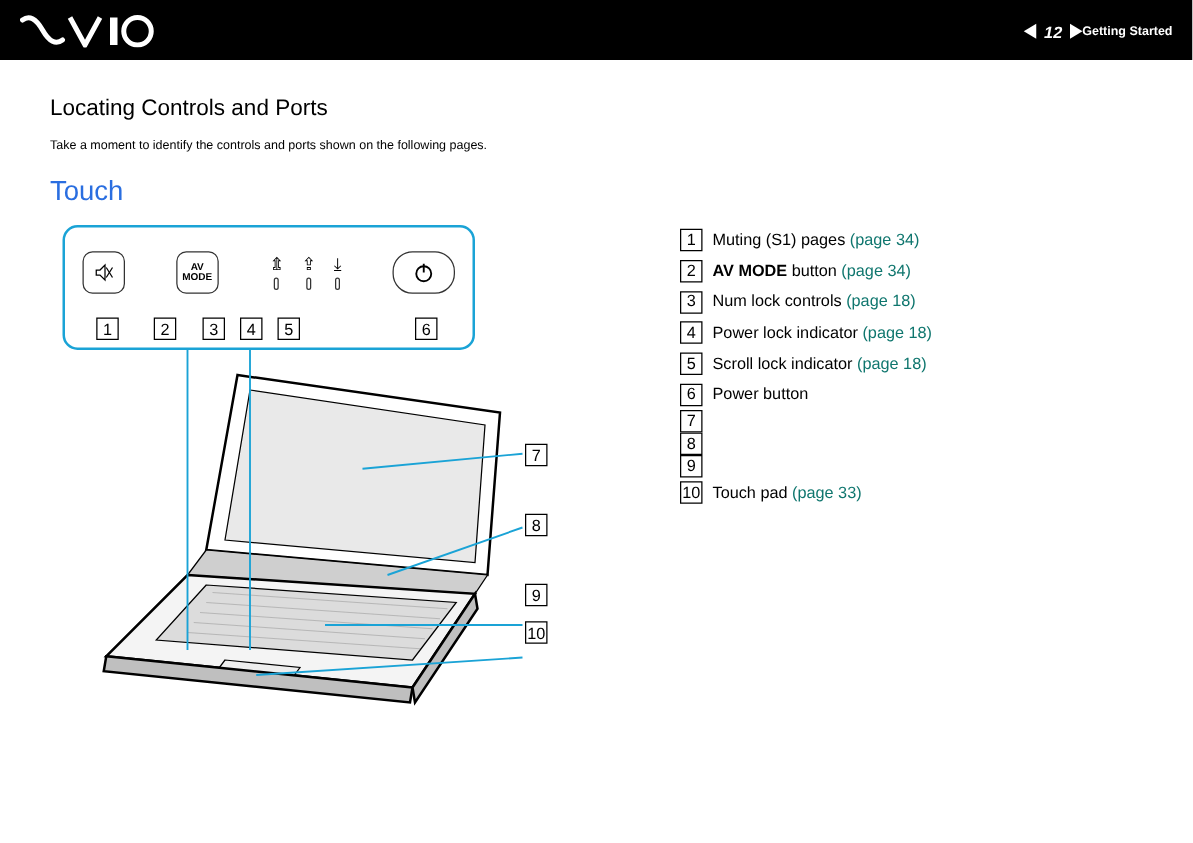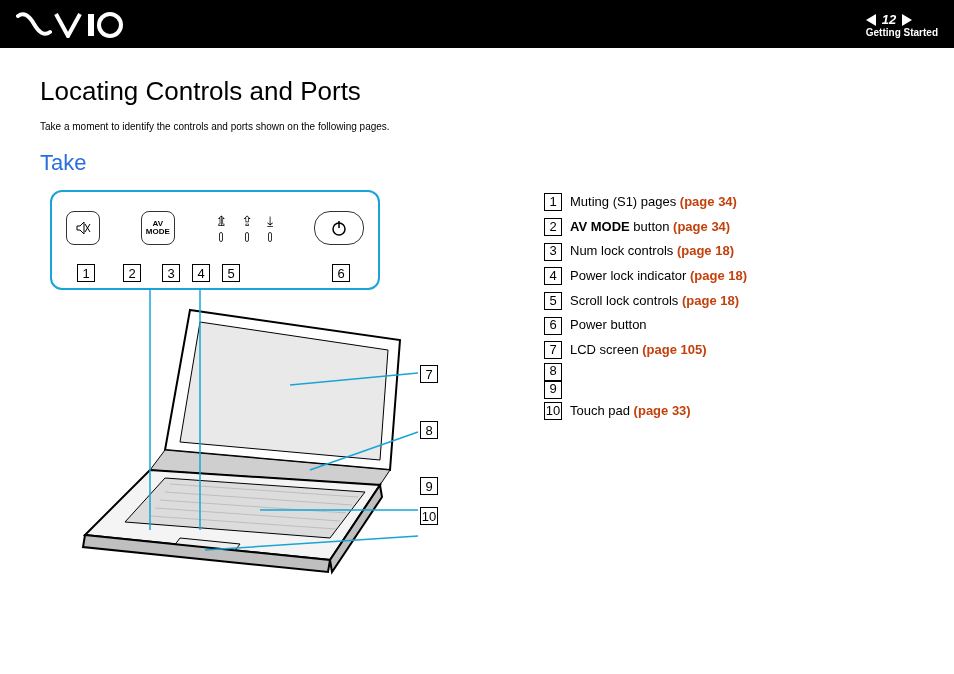--- a/index.html
+++ b/index.html
@@ -15,22 +15,22 @@
     color: #fff;
     display: flex;
     justify-content: space-between;
     align-items: center;
     padding: 8px 16px 6px 16px;
     height: 48px;
   }
   .logo svg { display: block; }
   .header-right {
     display: flex;
-    flex-direction: column;
-    align-items: flex-start;
+    flex-direction: row;
+    align-items: center;
     font-size: 13px;
   }
   .page-nav {
     display: flex;
     align-items: center;
     gap: 6px;
     font-style: italic;
     font-weight: bold;
   }
   .page-nav .arrow {
@@ -38,21 +38,21 @@
     border-top: 6px solid transparent;
     border-bottom: 6px solid transparent;
   }
   .page-nav .arrow.left { border-right: 10px solid #fff; }
   .page-nav .arrow.right { border-left: 10px solid #fff; }
   .section-name { font-weight: bold; font-size: 10px; }
   .content {
     padding: 28px 40px 0 40px;
   }
   h1 {
-    font-size: 26px;
+    font-size: 18px;
     font-weight: normal;
     margin-bottom: 14px;
   }
   .intro {
     font-size: 10px;
     margin-bottom: 18px;
   }
   h2 {
     color: #2a6ee0;
     font-size: 22px;
@@ -154,21 +154,21 @@
     font-size: 13px;
     line-height: 1.9;
     margin-left: 40px;
   }
   .legend-row {
     display: flex;
     align-items: center;
     gap: 8px;
   }
   .legend-row .num-badge { flex: 0 0 18px; }
-  .page-link { color: #c2410c; font-weight: bold; }
+  .page-link { color: #0f766e; }
   .bold { font-weight: bold; }
   .leader {
     position:absolute;
     stroke:#1aa3d6;
     stroke-width:1.5;
     fill:none;
   }
 </style>
 </head>
 <body>
@@ -188,21 +188,21 @@
       <span>12</span>
       <span class="arrow right"></span>
     </div>
     <div class="section-name">Getting Started</div>
   </div>
 </div>
 
 <div class="content">
   <h1>Locating Controls and Ports</h1>
   <p class="intro">Take a moment to identify the controls and ports shown on the following pages.</p>
-  <h2>Take</h2>
+  <h2>Touch</h2>
 
   <div class="body-layout">
 
     <div class="diagram-area">
 
       <div class="button-panel">
         <div class="btn small">
           <svg width="18" height="18" viewBox="0 0 18 18">
               <path d="M3 7 L6 7 L10 3 L10 15 L6 11 L3 11 Z" fill="none" stroke="#000" stroke-width="1"></path>
               <line x1="11" y1="5" x2="16" y2="13" stroke="#000"></line>
@@ -311,29 +311,28 @@
       <div class="legend-row">
         <span class="num-badge">3</span>
         <span><span>Num lock controls </span><span class="page-link">(page 18)</span></span>
       </div>
       <div class="legend-row">
         <span class="num-badge">4</span>
         <span><span>Power lock indicator </span><span class="page-link">(page 18)</span></span>
       </div>
       <div class="legend-row">
         <span class="num-badge">5</span>
-        <span><span>Scroll lock controls </span><span class="page-link">(page 18)</span></span>
+        <span><span>Scroll lock indicator </span><span class="page-link">(page 18)</span></span>
       </div>
       <div class="legend-row">
         <span class="num-badge">6</span>
         <span><span>Power button</span><span class="page-link"></span></span>
       </div>
       <div class="legend-row">
         <span class="num-badge">7</span>
-        <span><span>LCD screen </span><span class="page-link">(page 105)</span></span>
       </div>
       <div class="legend-row">
         <span class="num-badge">8</span>
       </div>
       <div class="legend-row">
         <span class="num-badge">9</span>
       </div>
       <div class="legend-row">
         <span class="num-badge">10</span>
         <span><span>Touch pad </span><span class="page-link">(page 33)</span></span>

